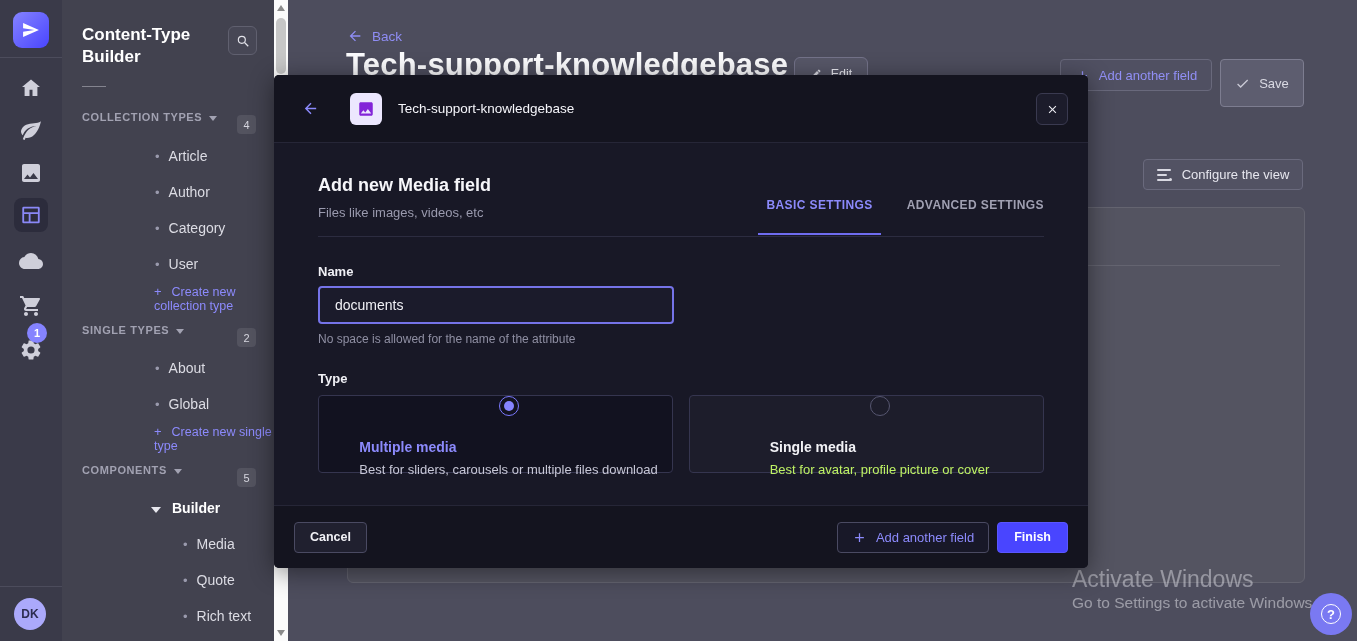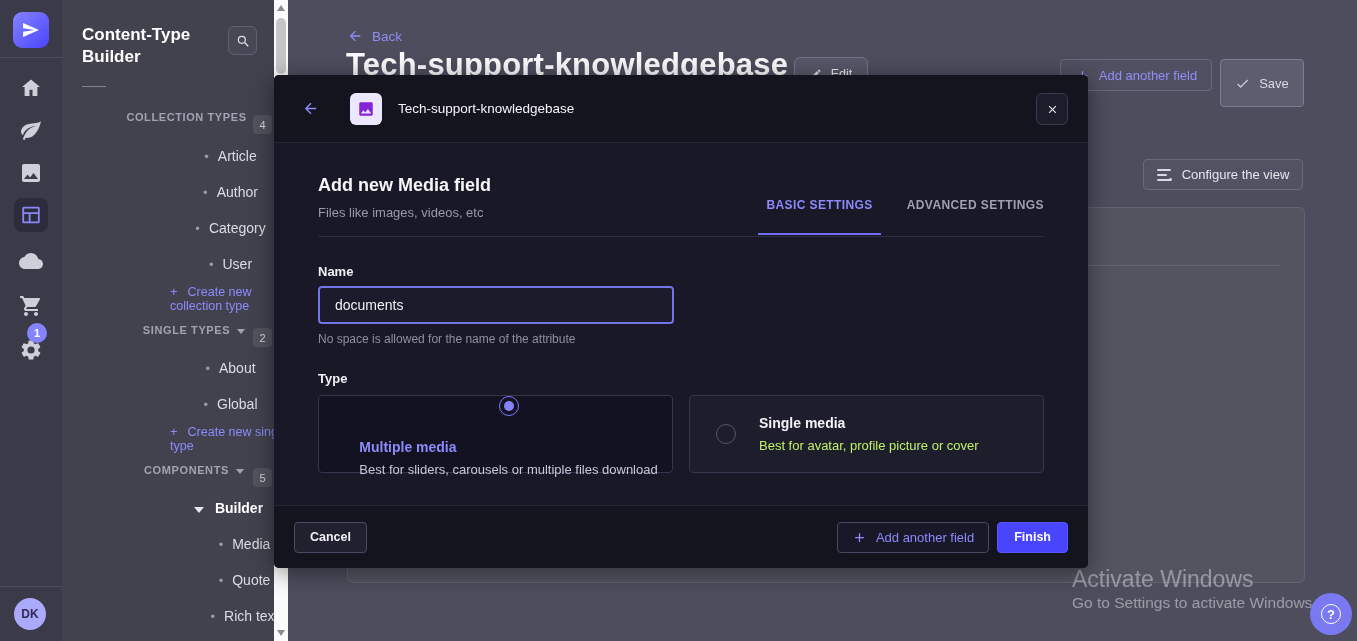--- a/index.html
+++ b/index.html
@@ -26,21 +26,21 @@
             display:flex; align-items:center; justify-content:center; cursor:pointer; }
 
   
   .sidebar { position:absolute; left:62px; top:0; width:212px; height:641px; background:#42424f; z-index:3; }
   .sb-title { position:absolute; left:20px; top:24px; width:130px; font-size:17px; font-weight:bold;
               line-height:22px; color:#ffffff; }
   .sb-search { position:absolute; left:166px; top:26px; width:29px; height:29px; border:1px solid #60606f;
                border-radius:6px; background:#474755; display:flex; align-items:center; justify-content:center; cursor:pointer; }
   .sb-search svg { width:14px; height:14px; stroke:#e3e3ea; fill:none; stroke-width:2; }
   .sb-divider { position:absolute; left:20px; top:86px; width:24px; border-top:1px solid #84848f; }
-  .srow { position:absolute; left:16px; width:212px; height:20px; display:flex; align-items:center;justify-content:center; }
+  .srow { position:absolute; left:0; width:212px; height:20px; display:flex; align-items:center; }
   .sec-head { color:#a2a2b2; font-size:11px; font-weight:bold; letter-spacing:0.6px; cursor:pointer; padding-left:20px; }
   .caret { display:inline-block; width:0; height:0; border-left:4px solid transparent; border-right:4px solid transparent;
            border-top:5px solid #a2a2b2; margin-left:7px; vertical-align:middle; }
   .count-badge { position:absolute; right:18px; top:-2px; min-width:19px; height:19px; padding:0 4px; border-radius:4px;
                  background:#53535f; color:#d6d6df; font-size:11px; display:flex; align-items:center; justify-content:center; }
   .item { padding-left:93px; font-size:14px; color:#dcdce4; cursor:pointer; }
   .item .bullet { color:#9a9aad; margin-right:9px; font-size:13px; }
   .action-link { padding-left:92px; font-size:12.5px; color:#8c8afc; cursor:pointer; }
   .action-link .plus { margin-right:10px; font-size:13px; }
   .group-row { padding-left:89px; font-size:14px; font-weight:bold; color:#ffffff; cursor:pointer; }
@@ -122,21 +122,21 @@
   .name-input { margin-top:7px; width:356px; height:38px; background:#1b1b2b; border:2px solid #7573e8;
                 border-radius:4px; color:#f0f0f5; font-size:14px; padding:0 15px;
                 font-family:"Liberation Sans", sans-serif; outline:none; }
   .helper { margin-top:8px; font-size:12px; color:#8f8fa3; }
 
   .type-block { margin-top:25px; }
   .cards { display:flex; gap:16px; margin-top:9px; }
   .card { width:356px; height:78px; border-radius:4px; border:1px solid #35354f; display:flex;
           align-items:center; padding-left:26px; gap:23px; cursor:pointer; }
   .card.selected { background:#121220;flex-direction:column; }
-  .card.plain { background:#1d1d2b; }
+  .card.plain { background:#1d1d2b;flex-direction:column; }
   .radio { width:20px; height:20px; border-radius:50%; flex-shrink:0; position:relative; }
   .radio.on { border:1px solid #7b79ff; }
   .radio.on::after { content:""; position:absolute; left:4px; top:4px; width:10px; height:10px; border-radius:50%; background:#8583ff; }
   .radio.off { border:1px solid #565670; }
   .card-title { font-size:14px; font-weight:bold; }
   .card.selected .card-title { color:#8c8afc; }
   .card.plain .card-title { color:#f2f2f6; }
   .card-desc { font-size:13px; margin-top:7px; }
   .card.selected .card-desc { color:#c7c7d6; }
   .card.plain .card-desc { color:#bef264; }

